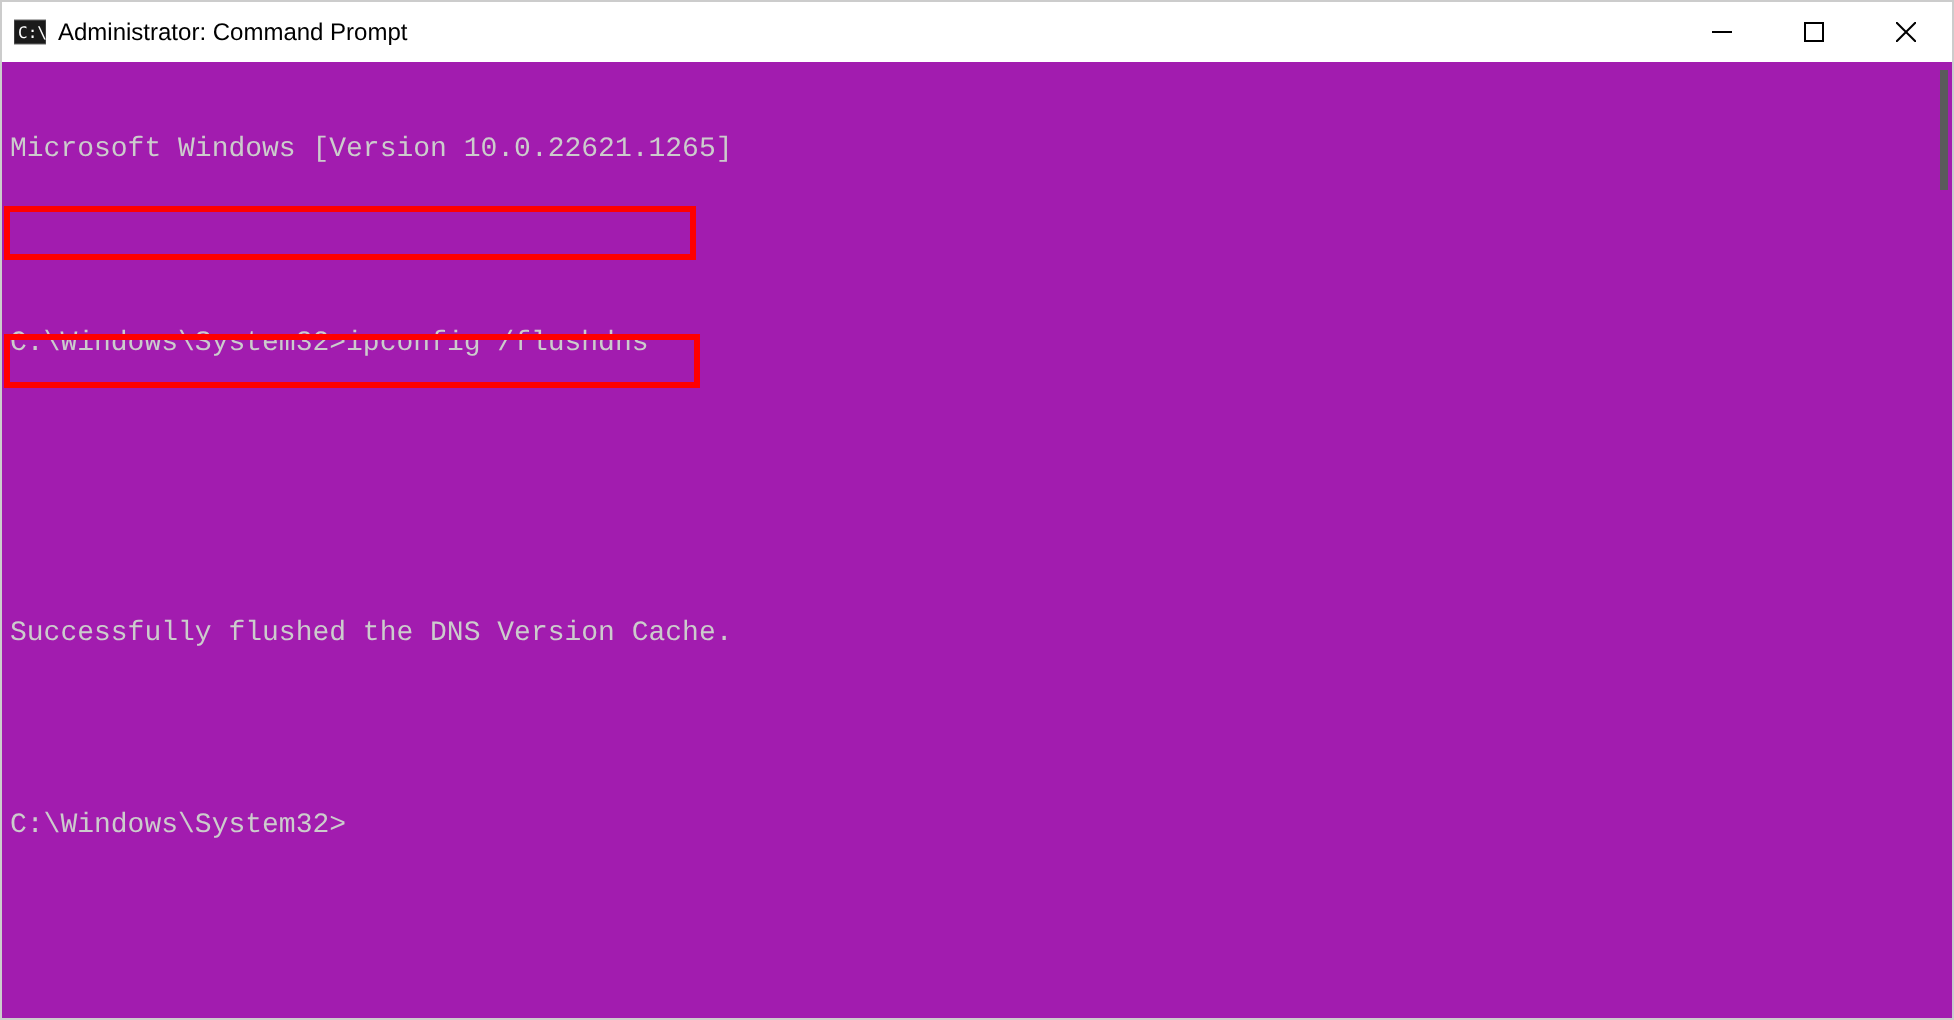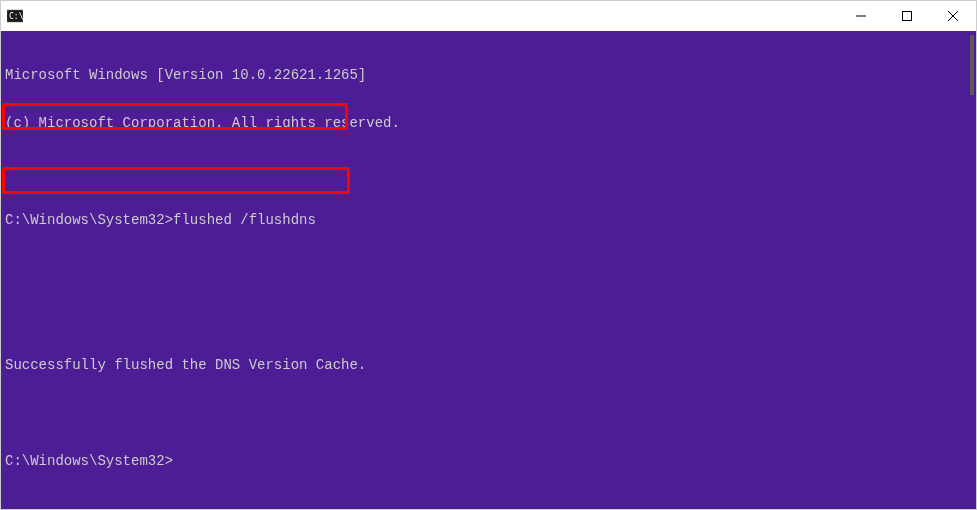--- a/index.html
+++ b/index.html
@@ -59,21 +59,21 @@
       align-items: center;
       justify-content: center;
       cursor: pointer;
     }
     .titlebar-btn svg {
       width: 10px;
       height: 10px;
     }
     .terminal {
       flex: 1;
-      background: #4c1d95;
+      background: #a21caf;
       color: #cccccc;
       font-family: Consolas, "Courier New", monospace;
       font-size: 14px;
       padding: 4px 0 0 4px;
       line-height: 1.15;
       position: relative;
       white-space: pre;
       overflow: hidden;
     }
     .terminal .line {
@@ -113,20 +113,21 @@
 <body>
 
 <div class="window">
   <div class="titlebar">
     <div class="titlebar-icon">
       <svg viewBox="0 0 16 16">
         <rect x="0" y="2" width="16" height="12" fill="#1a1a1a" stroke="#666" stroke-width="0.5"></rect>
         <text x="2" y="11" font-size="8" fill="#ffffff" font-family="monospace">C:\</text>
       </svg>
     </div>
+    <span class="titlebar-title">Administrator: Command Prompt</span>
     <div class="titlebar-spacer"></div>
     <div class="titlebar-controls">
       <div class="titlebar-btn">
         <svg viewBox="0 0 10 10">
             <line x1="0" y1="5" x2="10" y2="5" stroke="#000" stroke-width="1"></line>
           </svg>
       </div>
       <div class="titlebar-btn">
         <svg viewBox="0 0 10 10">
             <rect x="0.5" y="0.5" width="9" height="9" fill="none" stroke="#000" stroke-width="1"></rect>
@@ -135,23 +136,22 @@
       <div class="titlebar-btn close">
         <svg viewBox="0 0 10 10">
             <line x1="0" y1="0" x2="10" y2="10" stroke="#000" stroke-width="1"></line>
             <line x1="10" y1="0" x2="0" y2="10" stroke="#000" stroke-width="1"></line>
           </svg>
       </div>
     </div>
   </div>
   <div class="terminal">
     <span class="line">Microsoft Windows [Version 10.0.22621.1265]</span>
-    <span class="line">(c) Microsoft Corporation. All rights reserved.</span>
     <span class="blank"></span>
-    <span class="line"><span>C:\Windows\System32&gt;</span><span>flushed /flushdns</span></span>
+    <span class="line"><span>C:\Windows\System32&gt;</span><span>ipconfig /flushdns</span></span>
     <span class="blank"></span>
     <span class="blank"></span>
     <span class="line">Successfully flushed the DNS Version Cache.</span>
     <span class="blank"></span>
     <span class="line"><span>C:\Windows\System32&gt;</span></span>
 
     <div class="highlight-box highlight-1"></div>
     <div class="highlight-box highlight-2"></div>
     <div class="scrollbar"></div>
   </div>

